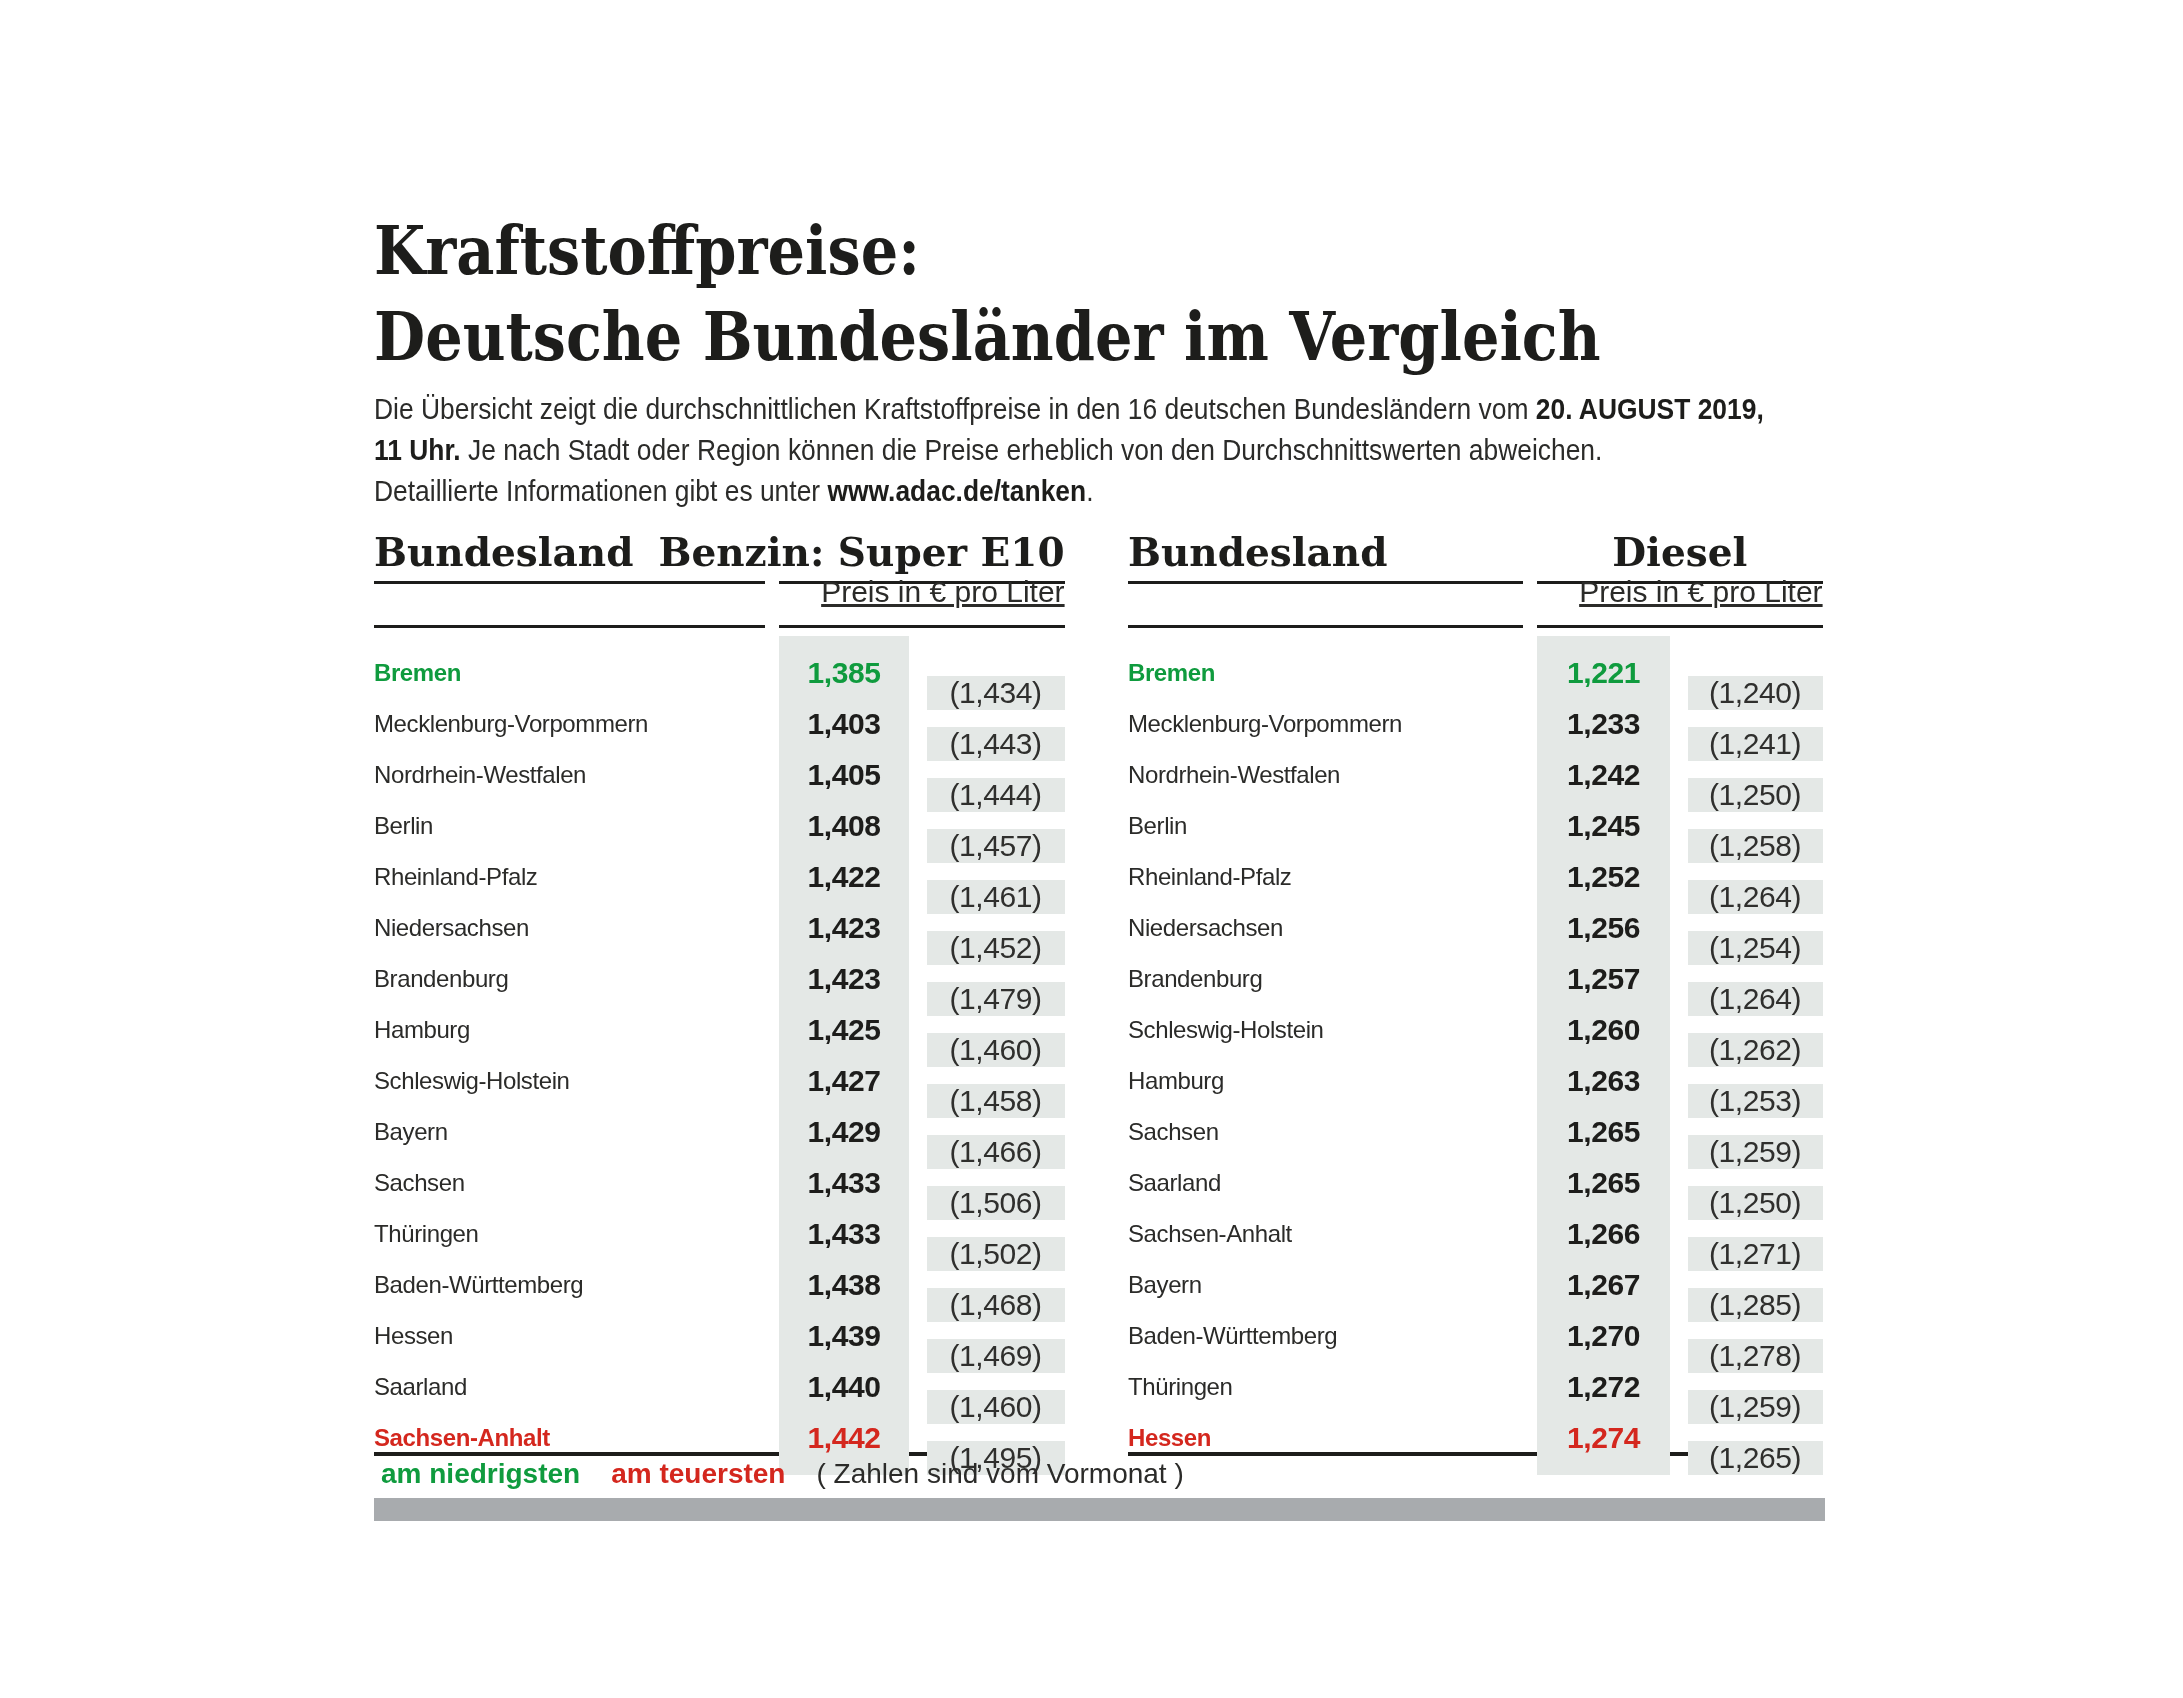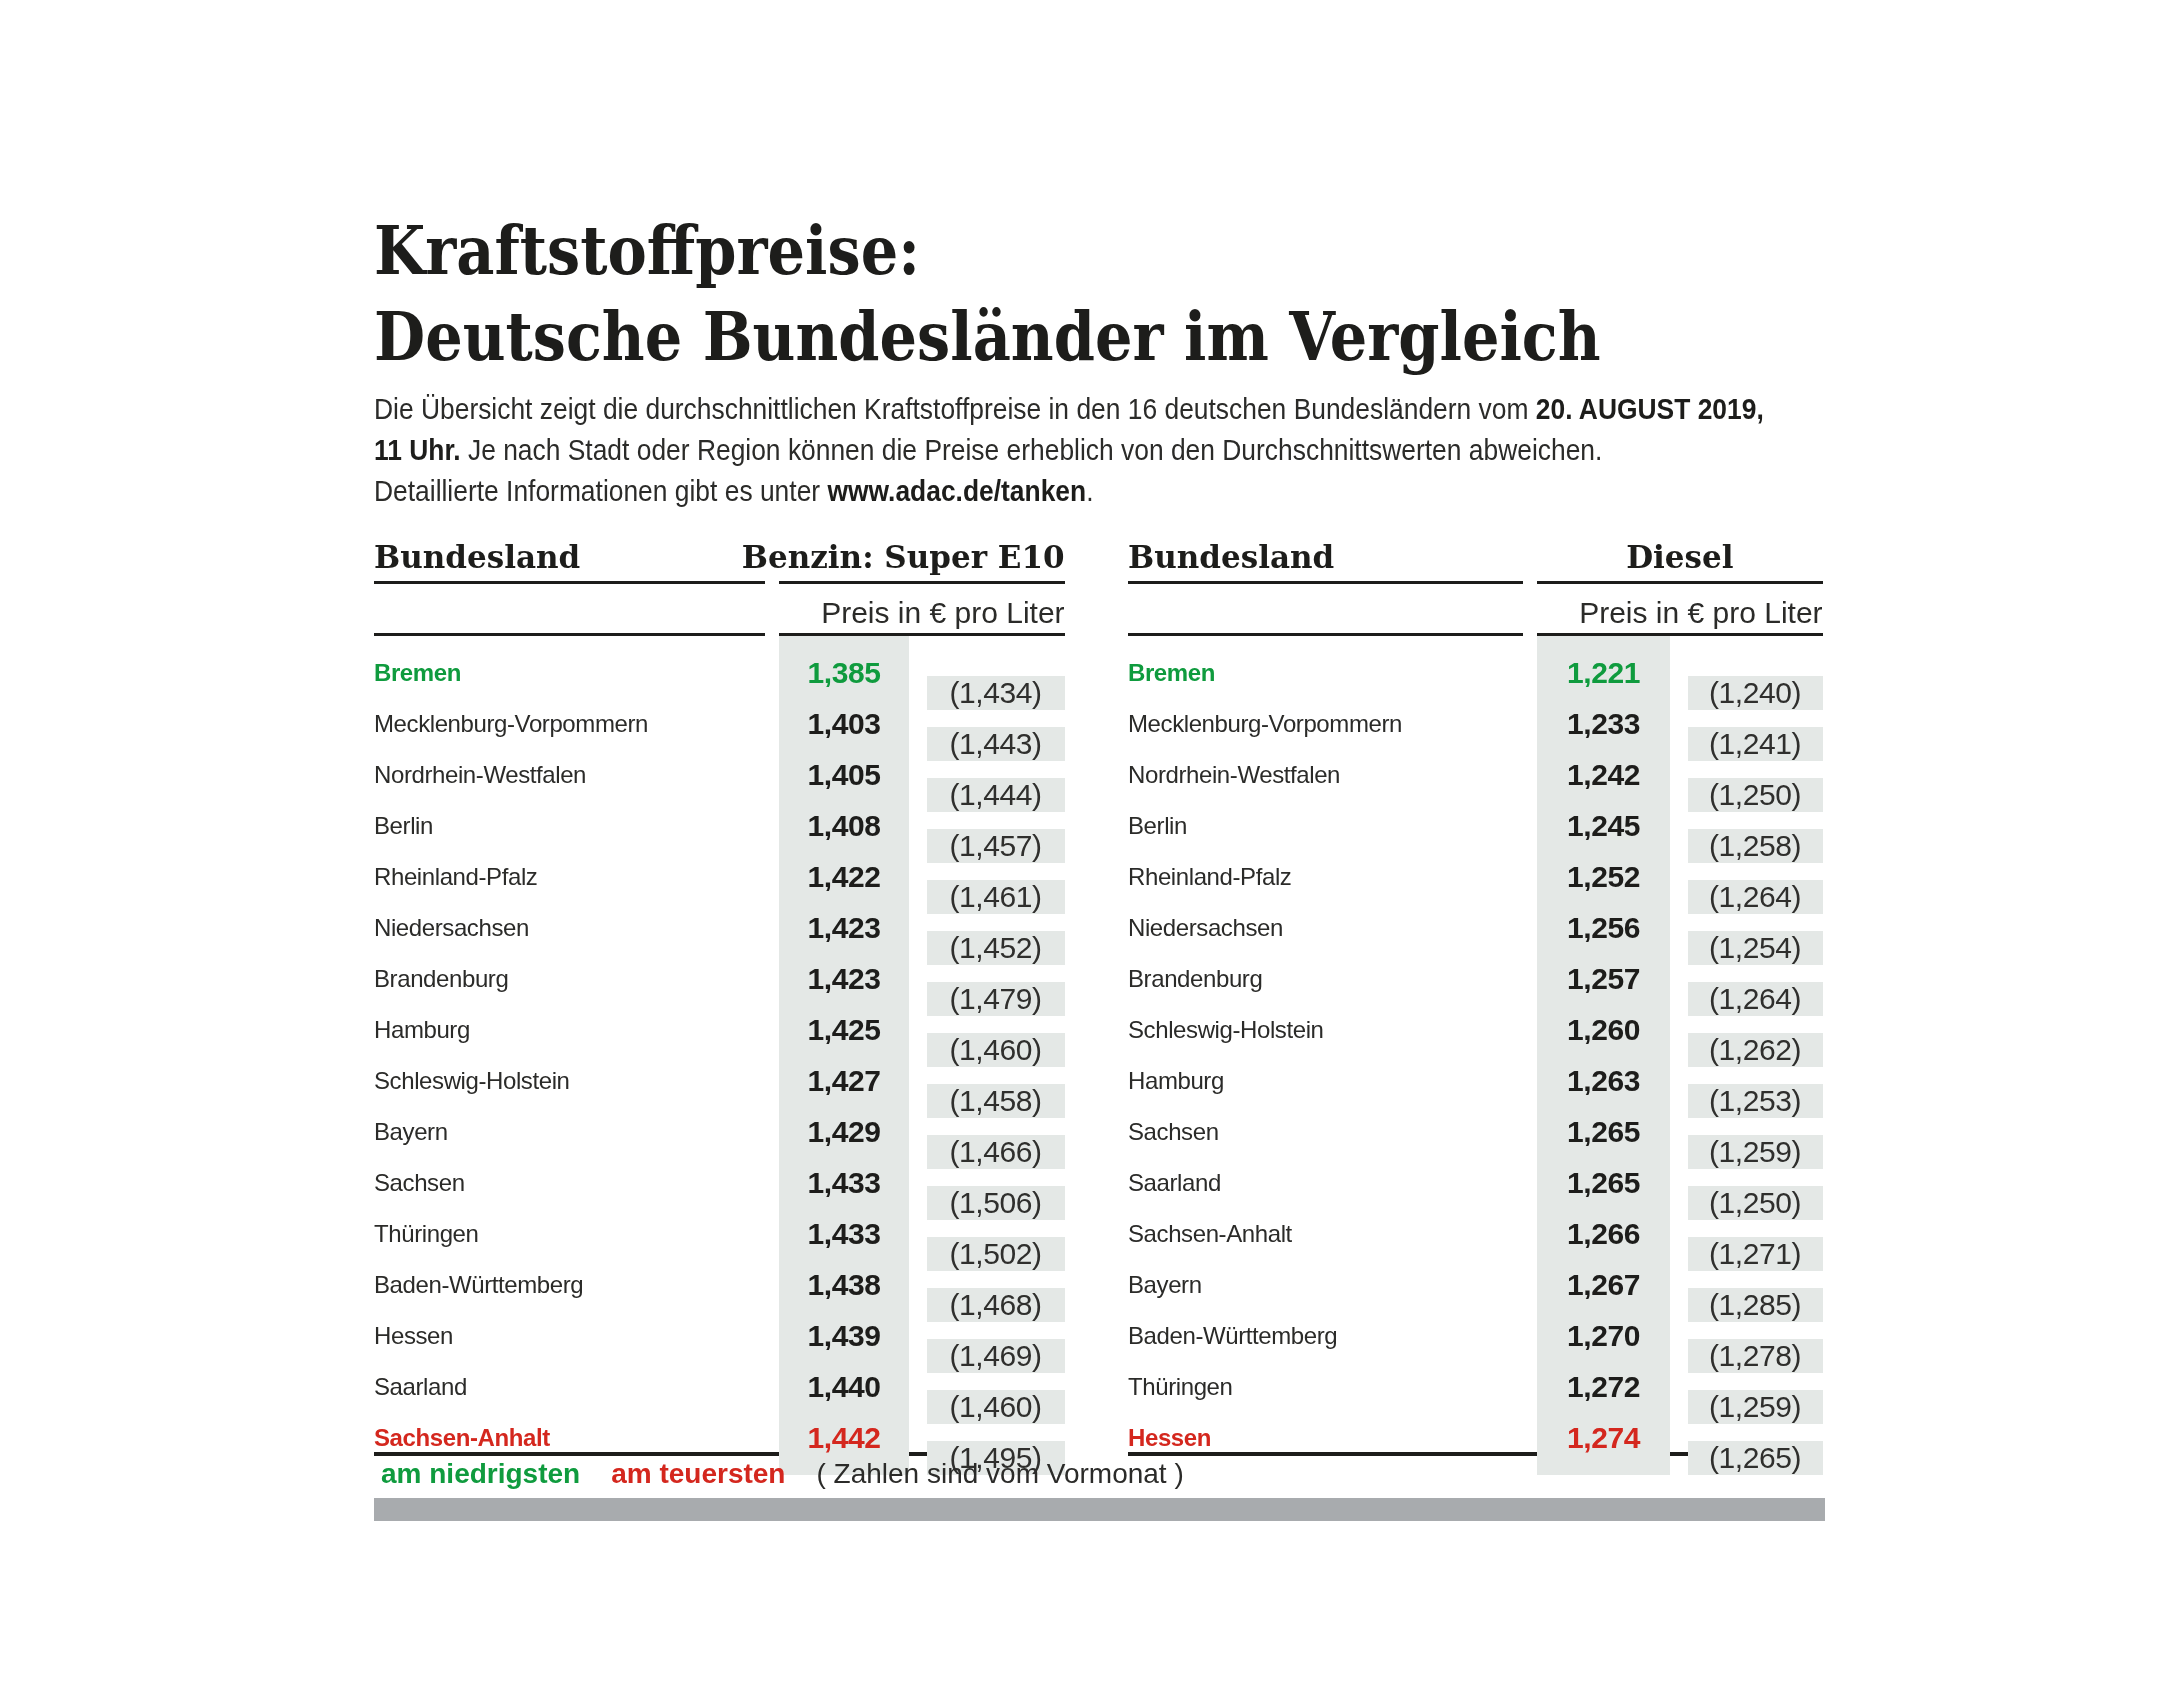--- a/index.html
+++ b/index.html
@@ -29,33 +29,33 @@
     transform:scaleX(0.88);transform-origin:0 0;white-space:nowrap;
   }
   .intro b{color:var(--ink);}
   
   .table{position:absolute;top:547px;}
   .t-benzin{left:374px;width:691px;--c1:391px;--c2:130px;--c3:138px;}
   .t-diesel{left:1128px;width:695px;--c1:395px;--c2:133px;--c3:135px;}
   .trow{display:grid;grid-template-columns:var(--c1) 14px var(--c2) 17.6px var(--c3);}
   .thead{height:37px;}
   .h-name,.h-fuel{
-    font-family:"DejaVu Serif",serif;font-weight:bold;font-size:31px;color:var(--ink);
+    font-family:"DejaVu Serif",serif;font-weight:bold;font-size:39px;color:var(--ink);
     border-bottom:3.5px solid var(--ink);
     display:flex;align-items:flex-end;padding-bottom:5.6px;box-sizing:border-box;height:37px;
     white-space:nowrap;
   }
   .h-name{grid-column:1;}
   .h-fuel{grid-column:3/6;}
   .t-benzin .h-fuel{justify-content:flex-end;}
   .t-diesel .h-fuel{justify-content:center;}
   .subhead{height:52px;}
   .s-name,.s-price{
-    border-bottom:3.5px solid var(--ink);box-sizing:border-box;height:52px;
-    display:flex;align-items:flex-end;padding-bottom:3px;
+    border-bottom:3.5px solid var(--ink);box-sizing:border-box;height:44px;
+    display:flex;align-items:flex-end;padding-bottom:16px;text-decoration:underline;
   }
   .s-name{grid-column:1;}
   .s-price{grid-column:3/6;justify-content:flex-end;font-size:30px;color:var(--body);white-space:nowrap;}
   .r{height:51px;}
   .c-name{
     grid-column:1;display:flex;align-items:center;
     font-size:24px;letter-spacing:-0.4px;color:var(--body);white-space:nowrap;
   }
   .c-p1{
     grid-column:3;background:var(--colbg);

